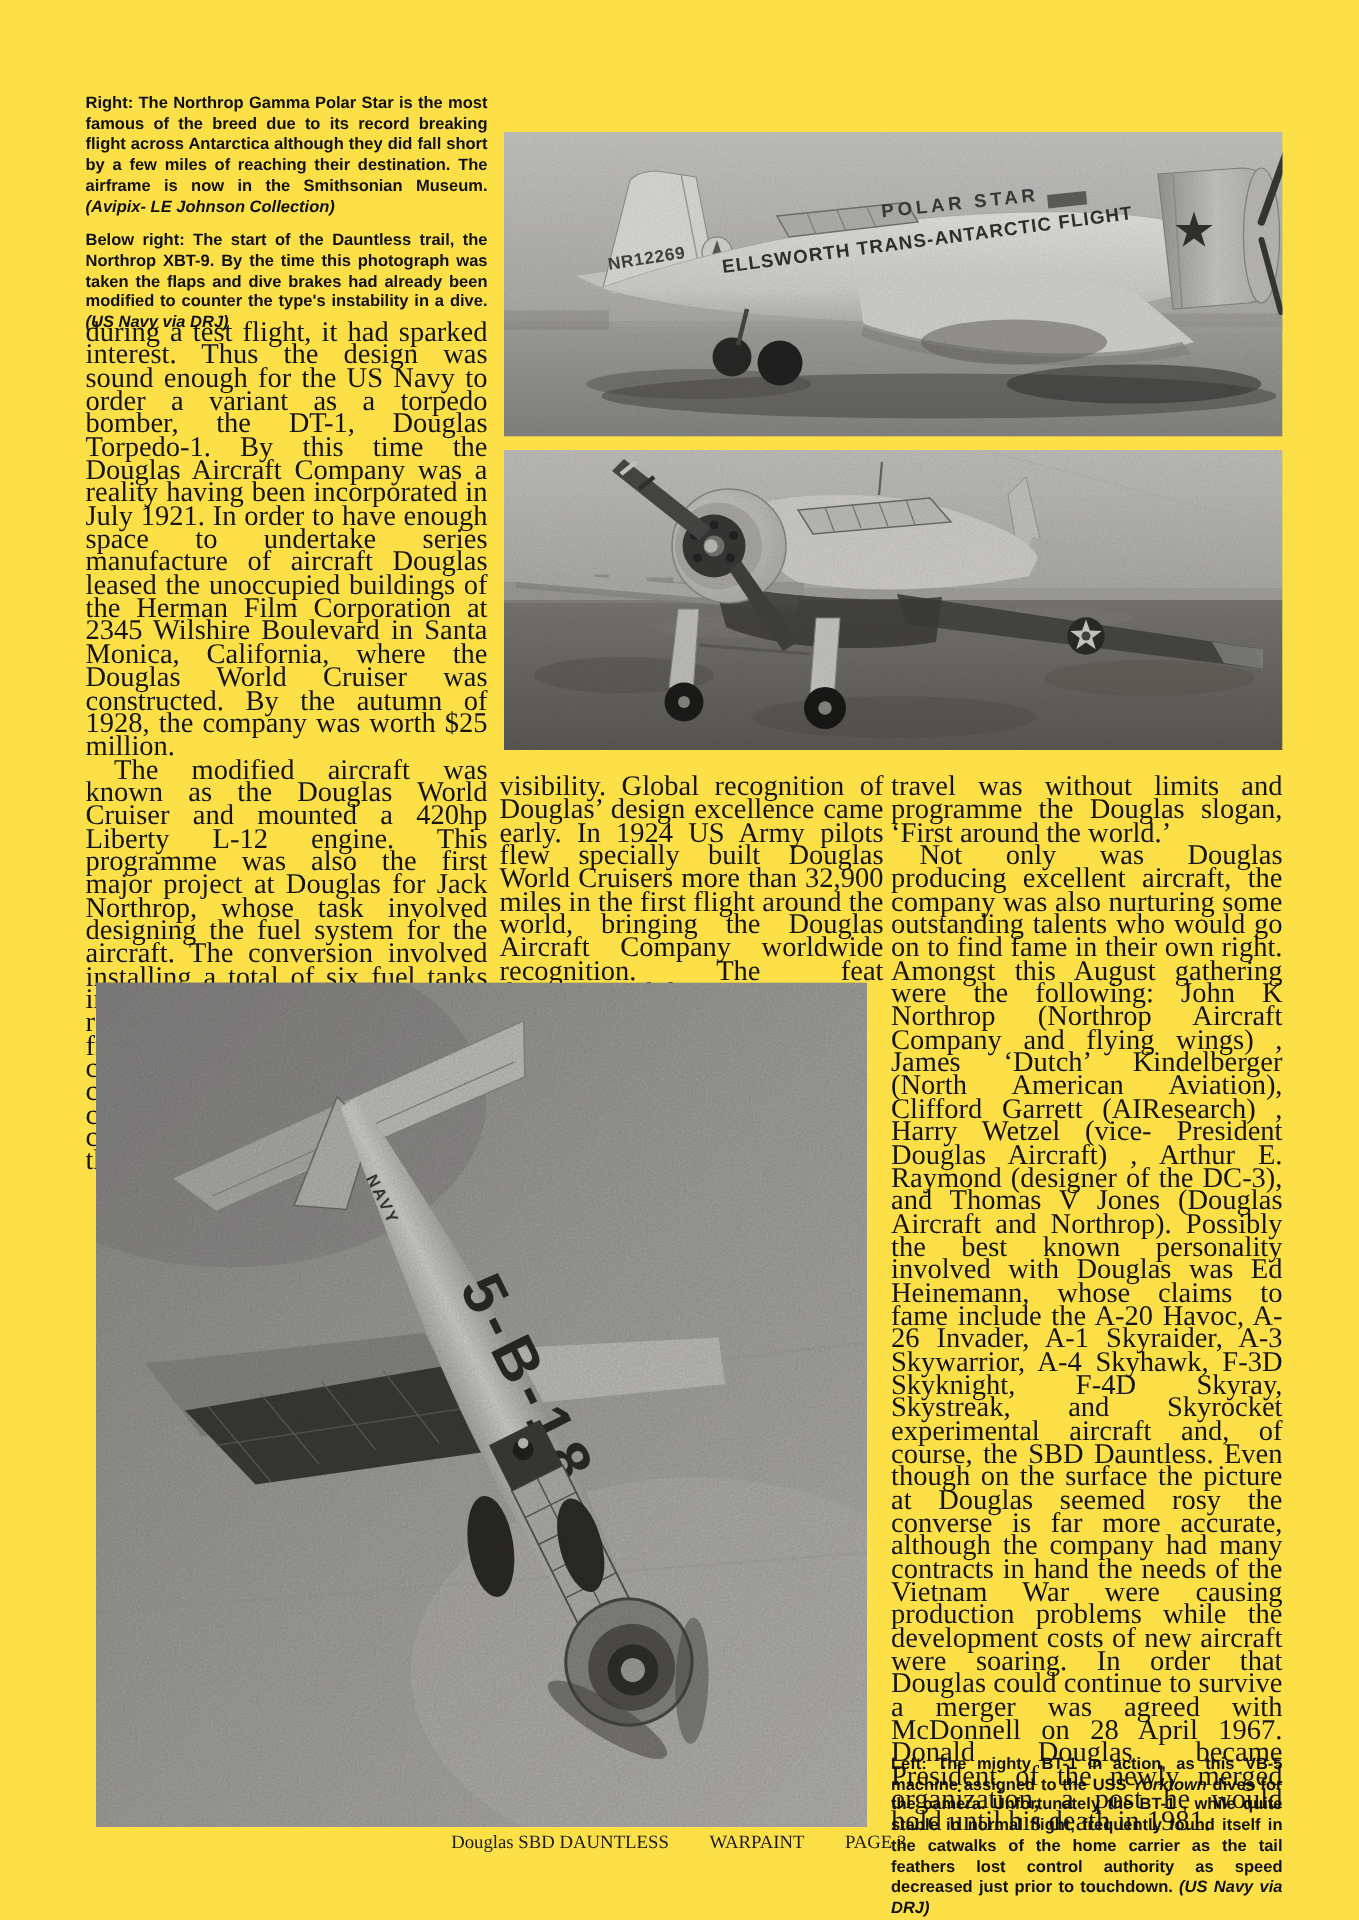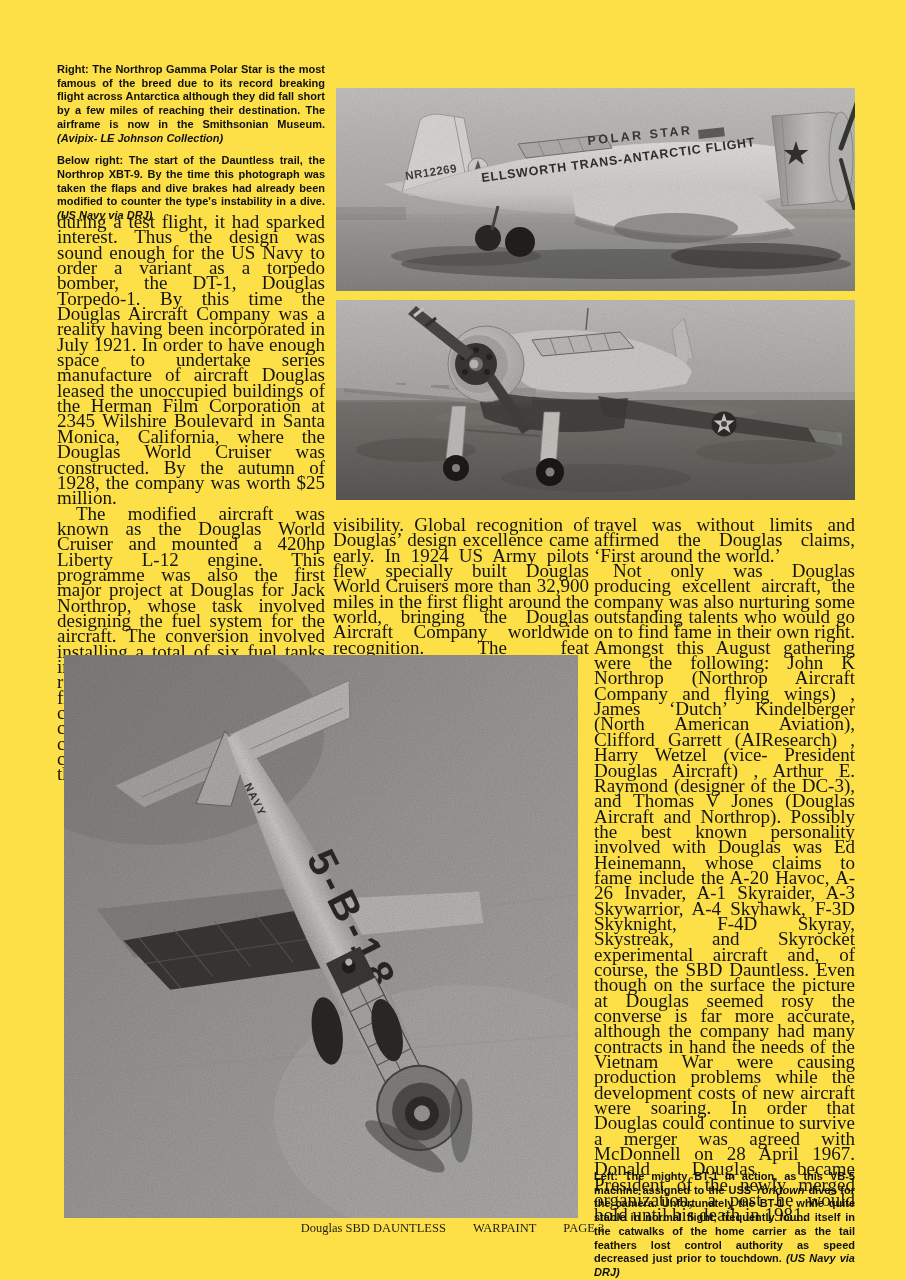--- a/index.html
+++ b/index.html
@@ -199,21 +199,21 @@
   <section class="col col-left">
     <p>during a test flight, it had sparked interest. Thus the design was sound enough for the US Navy to order a variant as a torpedo bomber, the DT-1, Douglas Torpedo-1. By this time the Douglas Aircraft Company was a reality having been incorporated in July 1921. In order to have enough space to undertake series manufacture of aircraft Douglas leased the unoccupied buildings of the Herman Film Corporation at 2345 Wilshire Boulevard in Santa Monica, California, where the Douglas World Cruiser was constructed. By the autumn of 1928, the company was worth $25 million.</p>
     <p class="indent">The modified aircraft was known as the Douglas World Cruiser and mounted a 420hp Liberty L-12 engine. This programme was also the first major project at Douglas for Jack Northrop, whose task involved designing the fuel system for the aircraft. The conversion involved installing a total of six fuel tanks in wings and fuselage to improve range, thus total fuel increased from 115 to 644 gallons. The dual cockpits for the pilot and copilot/crewman were also moved closer together to improve communication while a cut-out in the upper wing increased all-round</p>
   </section>
 
   <section class="col col-mid">
     <p>visibility. Global recognition of Douglas’ design excellence came early. In 1924 US Army pilots flew specially built Douglas World Cruisers more than 32,900 miles in the first flight around the world, bringing the Douglas Aircraft Company worldwide recognition. The feat demonstrated that air</p>
   </section>
 
   <section class="col col-right">
-    <p>travel was without limits and affirmed the Douglas claims, ‘First around the world.’</p>
+    <p>travel was without limits and programme the Douglas slogan, ‘First around the world.’</p>
     <p class="indent">Not only was Douglas producing excellent aircraft, the company was also nurturing some outstanding talents who would go on to find fame in their own right. Amongst this August gathering were the following: John K Northrop (Northrop Aircraft Company and flying wings) , James ‘Dutch’ Kindelberger (North American Aviation), Clifford Garrett (AIResearch) , Harry Wetzel (vice- President Douglas Aircraft) , Arthur E. Raymond (designer of the DC-3), and Thomas V Jones (Douglas Aircraft and Northrop). Possibly the best known personality involved with Douglas was Ed Heinemann, whose claims to fame include the A-20 Havoc, A-26 Invader, A-1 Skyraider, A-3 Skywarrior, A-4 Skyhawk, F-3D Skyknight, F-4D Skyray, Skystreak, and Skyrocket experimental aircraft and, of course, the SBD Dauntless. Even though on the surface the picture at Douglas seemed rosy the converse is far more accurate, although the company had many contracts in hand the needs of the Vietnam War were causing production problems while the development costs of new aircraft were soaring. In order that Douglas could continue to survive a merger was agreed with McDonnell on 28 April 1967. Donald Douglas became President of the newly merged organization, a post he would hold until his death in 1981.</p>
   </section>
 
   <figure class="photo photo3">
     <svg width="514" height="563" viewBox="0 0 514 563">
       <defs>
         <linearGradient id="p3bg" x1="0" y1="0" x2="1" y2="1">
           <stop offset="0" stop-color="#8f8e8b"></stop>
             <stop offset="0.5" stop-color="#a5a4a0"></stop>
             <stop offset="1" stop-color="#b5b4b0"></stop>

